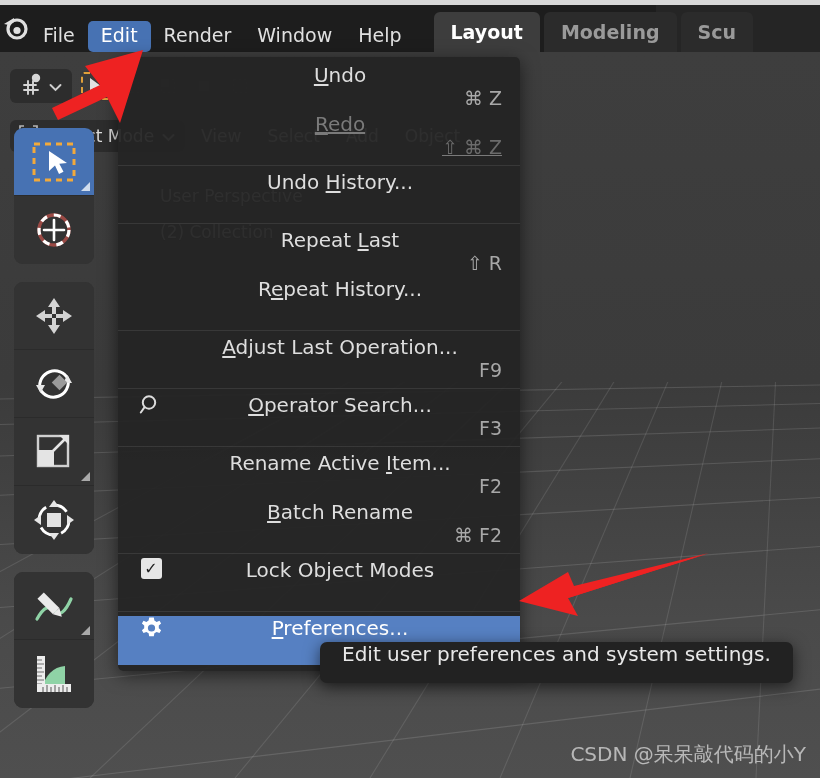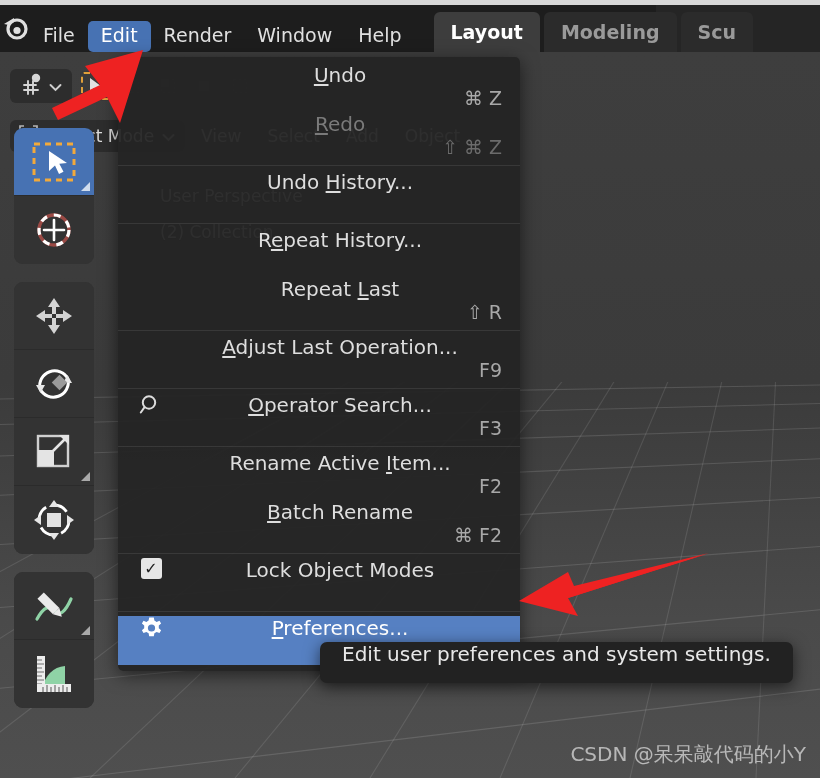--- a/index.html
+++ b/index.html
@@ -167,21 +167,21 @@
   }
   .mi .ico {
     position: absolute; left: 20px;
     width: 26px; display: flex; align-items:center; justify-content:center;
   }
   .mi .label { margin-left: 38px; white-space: nowrap; }
   .mi .shortcut {
     margin-left: auto; color: #a8a8a8; font-size: 19px;
     display:flex; align-items:center; gap:9px; white-space: nowrap;
   }
-  .mi.disabled { color: #7a7a7a; }
+  .mi.disabled { color: #7a7a7a; text-decoration: underline; }
   .mi.disabled .shortcut { color: #6b6b6b; }
   .mi.selected { background: #5680c2; color: #ffffff; }
   .mi.selected .shortcut { color: #e3ebf6; }
   .mi-sep {
     height: 1px; background: rgba(255,255,255,0.09);
     margin: 4px 0;
   }
   .accel { text-decoration: underline; text-underline-offset: 2px; }
   .chk {
     width: 21px; height: 21px; background: #e6e6e6; border-radius: 3px;
@@ -470,27 +470,27 @@
       </div>
       <div class="mi-sep"></div>
       <div class="mi">
         <span class="ico"></span>
         <span class="label">Undo <span class="accel">H</span>istory...</span>
         <span class="shortcut"></span>
       </div>
       <div class="mi-sep"></div>
       <div class="mi">
         <span class="ico"></span>
+        <span class="label">Repeat <span class="accel">L</span>ast</span>
+        <span class="shortcut">⇧ R</span>
+      </div>
+      <div class="mi">
+        <span class="ico"></span>
         <span class="label">R<span class="accel">e</span>peat History...</span>
         <span class="shortcut"></span>
-      </div>
-      <div class="mi">
-        <span class="ico"></span>
-        <span class="label">Repeat <span class="accel">L</span>ast</span>
-        <span class="shortcut">⇧ R</span>
       </div>
       <div class="mi-sep"></div>
       <div class="mi">
         <span class="ico"></span>
         <span class="label"><span class="accel">A</span>djust Last Operation...</span>
         <span class="shortcut">F9</span>
       </div>
       <div class="mi-sep"></div>
       <div class="mi">
         <span class="ico">

